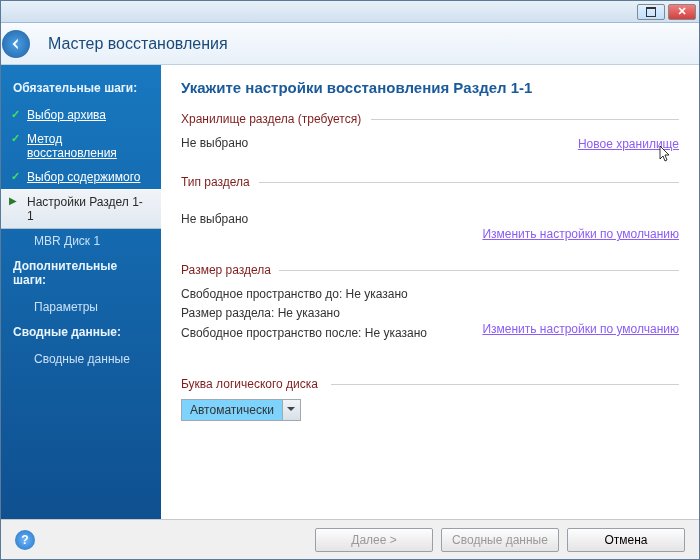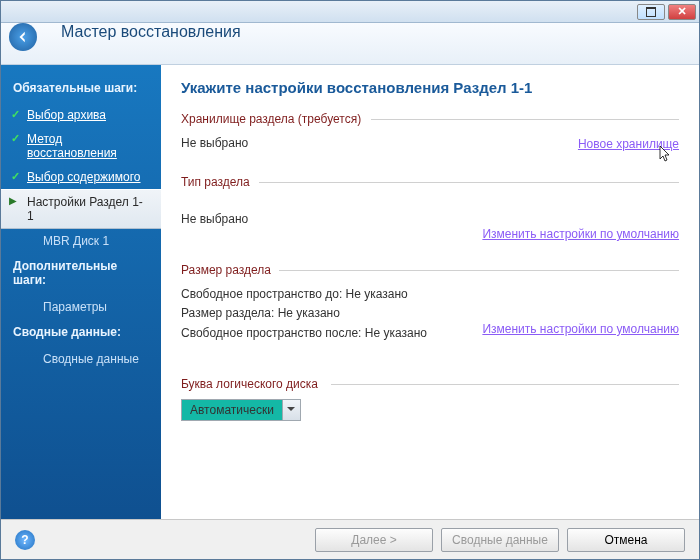--- a/index.html
+++ b/index.html
@@ -3,42 +3,42 @@
 <meta charset="utf-8">
 <style>
   * { box-sizing: border-box; margin: 0; padding: 0; font-family: "Segoe UI", Tahoma, sans-serif; }
   body { background: #d4e4f0; width: 700px; height: 560px; overflow: hidden; }
   .window { width: 700px; height: 560px; background: #fff; display: flex; flex-direction: column; border: 1px solid #5a7a9a; }
   .titlebar { height: 22px; background: linear-gradient(#e8f0f8, #d0e0f0); display: flex; justify-content: flex-end; align-items: center; border-bottom: 1px solid #a0b8d0; }
   .winbtn { width: 28px; height: 16px; margin-right: 3px; border: 1px solid #888; border-radius: 2px; display: flex; align-items: center; justify-content: center; font-size: 9px; }
   .winbtn.max { background: linear-gradient(#e0f0ff,#c0e0ff); }
   .winbtn.max::after { content:""; width:8px; height:7px; border:1px solid #333; border-top-width:2px; }
   .winbtn.close { background: linear-gradient(#f08080,#d04040); color:#fff; font-weight:bold; font-size:11px; line-height:1; padding-bottom:1px; }
-  .header { height: 42px; background: linear-gradient(#f8fbff,#e8f0f8); border-bottom: 1px solid #c0d0e0; display: flex; padding-left: 8px; gap: 24px; }
+  .header { height: 42px; background: linear-gradient(#f8fbff,#e8f0f8); border-bottom: 1px solid #c0d0e0; display: flex; align-items: center; padding-left: 1px; gap: 18px; }
   .back-btn { width: 28px; height: 28px; border-radius: 50%; background: radial-gradient(#4aa0e8,#2060a0); display:flex; align-items:center; justify-content:center; }
   .back-btn svg { width:14px; height:14px; fill:#fff; }
   .header-title { font-size: 16px; color: #1a4a7a; }
   .body { flex:1; display:flex; min-height:0; }
   .sidebar { width: 160px; background: linear-gradient(#1878c0,#0f5090); color:#fff; padding: 10px 0; font-size: 12px; }
   .side-section { color:#e8f4ff; font-weight:bold; padding: 6px 12px 8px; font-size:12px; }
   .side-item { padding: 5px 12px 5px 26px; position:relative; cursor:pointer; }
   .side-item.done::before { content:"✓"; position:absolute; left:10px; color:#40e060; font-weight:bold; font-size:11px; }
   .side-item.done .lbl { text-decoration: underline; }
   .side-item.current { background: linear-gradient(#f0f4f8,#e0e8f0); color:#2a2a2a; border-top:1px solid #fff; border-bottom:1px solid #b0c0d0; }
   .side-item.current::before { content:"▶"; position:absolute; left:8px; color:#2a7a2a; font-size:10px; }
-  .side-item.sub { padding-left: 42px; color:#c8e0f8; }
+  .side-item.sub { padding-left: 33px; color:#c8e0f8; }
   .content { flex:1; padding: 14px 20px 24px 20px; overflow:auto; font-size:12px; color:#333; }
   .content h2 { font-size: 15px; color:#1a5a9a; font-weight:600; margin-bottom: 16px; }
   .group { margin-bottom: 22px; }
   .group-label { font-size:12px; color:#7f1d1d; margin-bottom:2px; position:relative; }
   .group-label::after { content:""; position:absolute; left: calc(var(--lblw,150px)); right:0; top:50%; border-top:1px solid #d0d0d0; }
   .group-row { display:flex; justify-content:space-between; align-items:center; margin-top:8px; gap:12px; }
   .group-values { font-size:12px; color:#333; line-height:1.6; }
   .link { color:#8b5cf6; text-decoration:underline; cursor:pointer; white-space:nowrap; font-size:12px;margin-top:30px; }
-  .dropdown { margin-top:6px; display:inline-flex; align-items:center; border:1px solid #a0a8b0; background:#14b8a6; height:22px; font-size:12px; }
+  .dropdown { margin-top:6px; display:inline-flex; align-items:center; border:1px solid #a0a8b0; background:#7dd3fc; height:22px; font-size:12px; }
   .dropdown span { padding: 0 8px; }
   .dropdown .arrow { width:18px; height:100%; border-left:1px solid #a0a8b0; background:linear-gradient(#f0f4f8,#d8e0e8); display:flex; align-items:center; justify-content:center; }
   .dropdown .arrow::after { content:""; border:4px solid transparent; border-top-color:#444; margin-top:3px; }
   .footer { height: 40px; border-top:1px solid #c8c8c8; display:flex; align-items:center; justify-content:space-between; padding: 0 14px; background:#f0f0f0; }
   .help-btn { width:20px; height:20px; border-radius:50%; background: radial-gradient(#70b8ff,#2070c0); color:#fff; display:flex; align-items:center; justify-content:center; font-size:12px; font-weight:bold; cursor:pointer; }
   .btns { display:flex; gap:8px; }
   .btn { min-width:118px; height:24px; border:1px solid #9aa0a8; background:linear-gradient(#fdfdfd,#e4e4e4); font-size:12px; display:flex; align-items:center; justify-content:center; border-radius:2px; cursor:pointer; }
   .btn.disabled { color:#9a9a9a; }
   .cursor { position:absolute; width:16px; height:20px; pointer-events:none; }
 </style>

